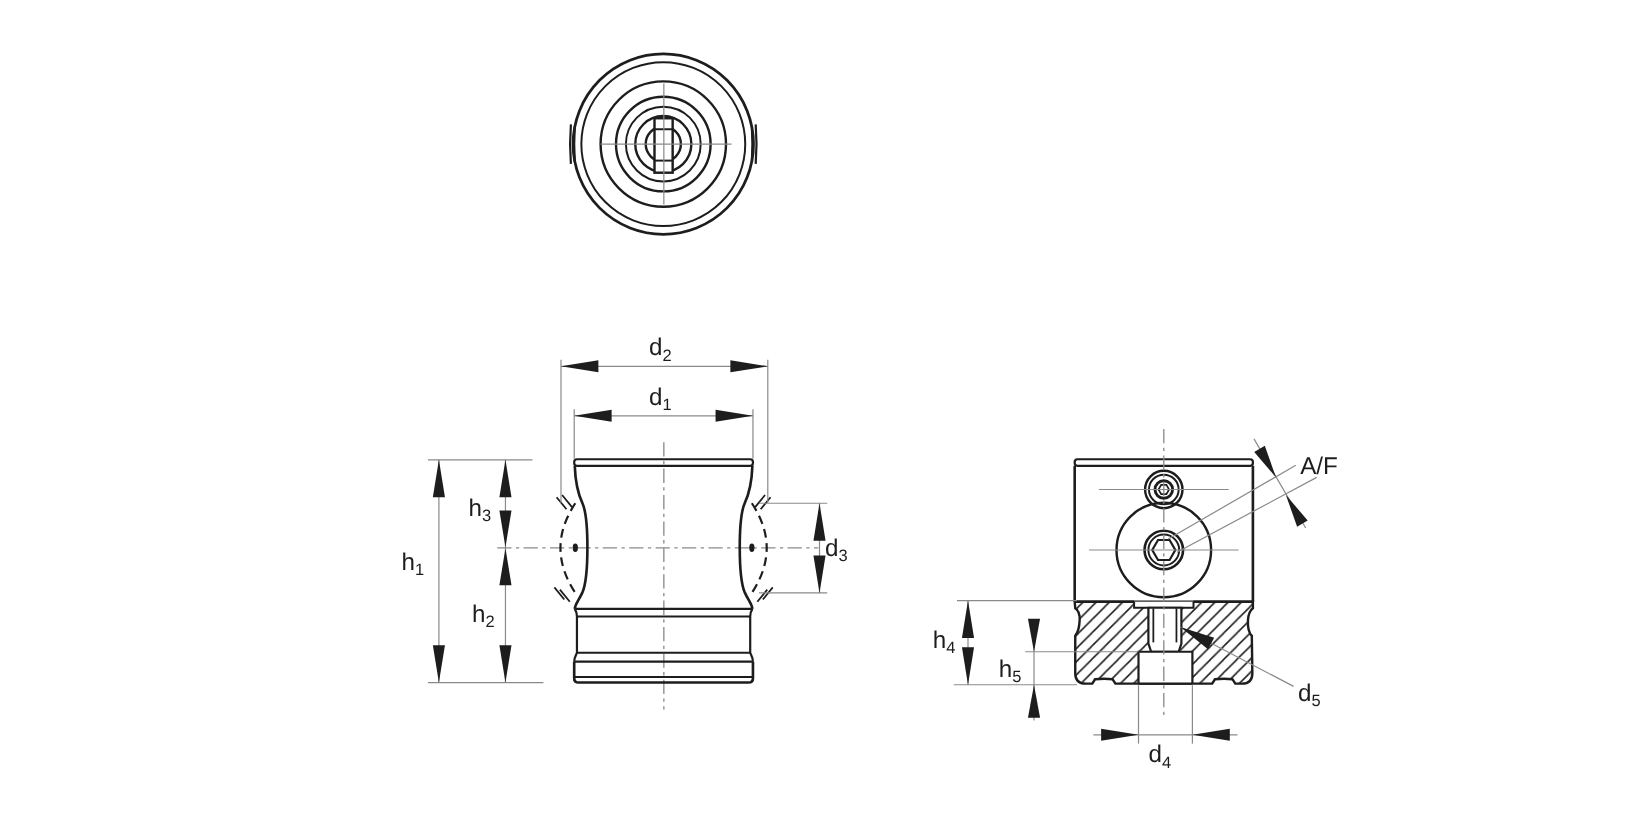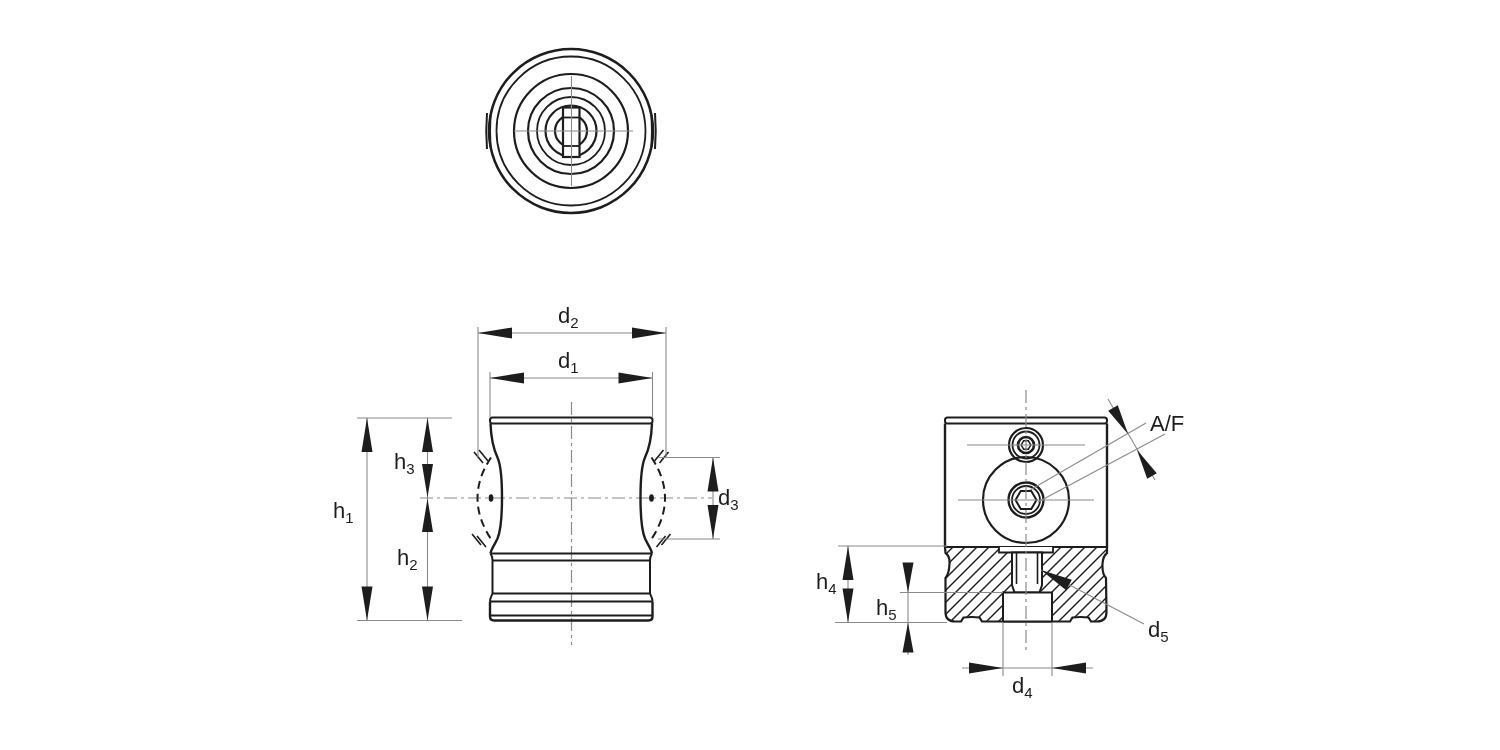--- a/index.html
+++ b/index.html
@@ -1,17 +1,17 @@
 <!DOCTYPE html>
 <html><head>
 <meta charset="utf-8">
 <style>
   html,body{margin:0;padding:0;background:#fff;}
   .stage{width:1428px;height:750px;background:#fff;position:relative;overflow:hidden;
-         font-family:"Liberation Sans", sans-serif;}
+         font-family:"Liberation Sans", sans-serif;padding-left:32px;}
   svg text{font-family:"Liberation Sans", sans-serif;fill:#1d1d1d;}
   .ink{stroke:#1d1d1d;fill:none;}
   .dim{stroke:#8a8a8a;stroke-width:1.1;fill:none;}
   .cl{stroke:#8a8a8a;stroke-width:1.2;fill:none;stroke-dasharray:13 4 3 4;}
   .arrow{fill:#1d1d1d;stroke:none;}
   .lbl{font-size:22px;}
   .sub{font-size:15px;}
 </style>
 </head>
 <body>

